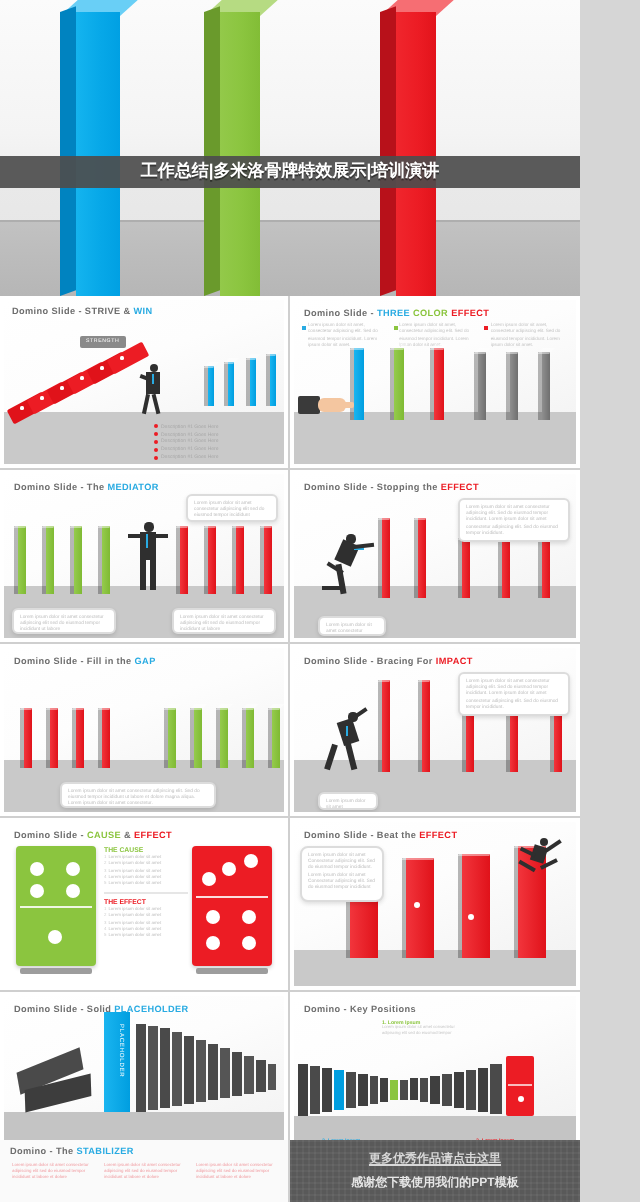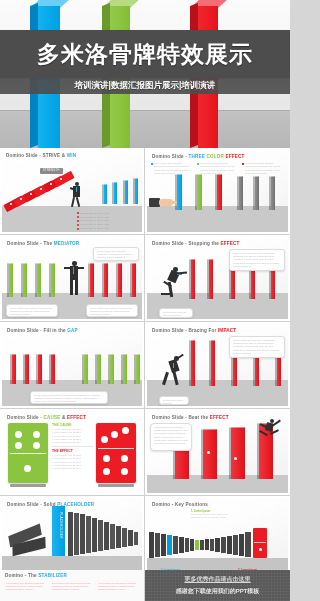--- a/index.html
+++ b/index.html
@@ -180,25 +180,22 @@
     <div class="top"></div>
     <div class="side"></div>
     <div class="face"></div>
   </div>
   <div class="dom3d d-red">
     <div class="top"></div>
     <div class="side"></div>
     <div class="face"></div>
   </div>
 
-  <div class="title-band">
-    <div class="hero-title">多米洛骨牌特效展示</div>
-  </div>
   <div class="sub-band">
-    <div class="hero-sub">培训演讲|数据汇报图片展示|培训演讲</div>
+    <div class="hero-sub">工作总结|多米洛骨牌特效展示|培训演讲</div>
   </div>
 </div>
 
 <div class="grid">
 
   <div class="row">
 
     <div class="cell">
       <div class="slide">
         <div class="slide-floor"></div>

